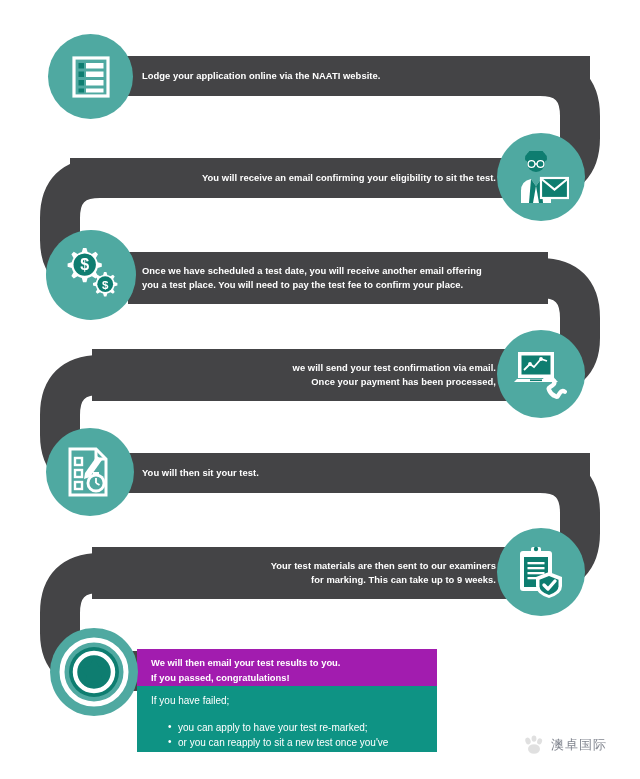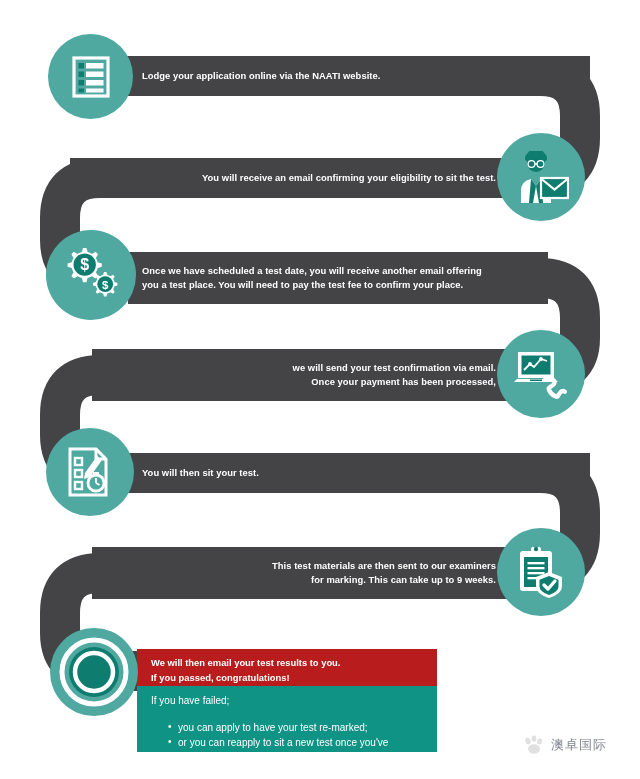--- a/index.html
+++ b/index.html
@@ -41,21 +41,21 @@
     justify-content: center;
     box-sizing: border-box;
     z-index: 4;
   }
   .bar.left-text  { text-align: left;  align-items: flex-start; padding-left: 14px; padding-right: 10px; }
   .bar.right-text { text-align: right; align-items: flex-end;   padding-right: 16px; padding-left: 10px; }
 
   
   .final-dark {
     position: absolute;
-    background: #b91c1c;
+    background: #a21caf;
     color: #ffffff;
     font-size: 9.4px;
     line-height: 14.6px;
     font-weight: bold;
     box-sizing: border-box;
     padding: 7px 12px 6px 14px;
     z-index: 4;
   }
   .final-green {
     position: absolute;
@@ -152,21 +152,21 @@
   <div class="bar right-text" style="left:92px; top:349px; width:420px; height:52px;">
     <div>we will send your test confirmation via email.</div>
     <div>Once your payment has been processed,</div>
   </div>
 
   <div class="bar left-text" style="left:128px; top:453px; width:462px; height:40px;">
     <div>You will then sit your test.</div>
   </div>
 
   <div class="bar right-text" style="left:92px; top:547px; width:420px; height:52px;">
-    <div>This test materials are then sent to our examiners</div>
+    <div>Your test materials are then sent to our examiners</div>
     <div>for  marking. This can take up to 9 weeks.</div>
   </div>
 
   <div class="final-dark" style="left:137px; top:649px; width:300px; height:37px;">
     <div>We will then email your test results to you.</div>
     <div>If you passed, congratulations!</div>
   </div>
 
   <div class="final-green" style="left:137px; top:686px; width:300px; height:66px;">
     <div class="lead">If you have failed;</div>

